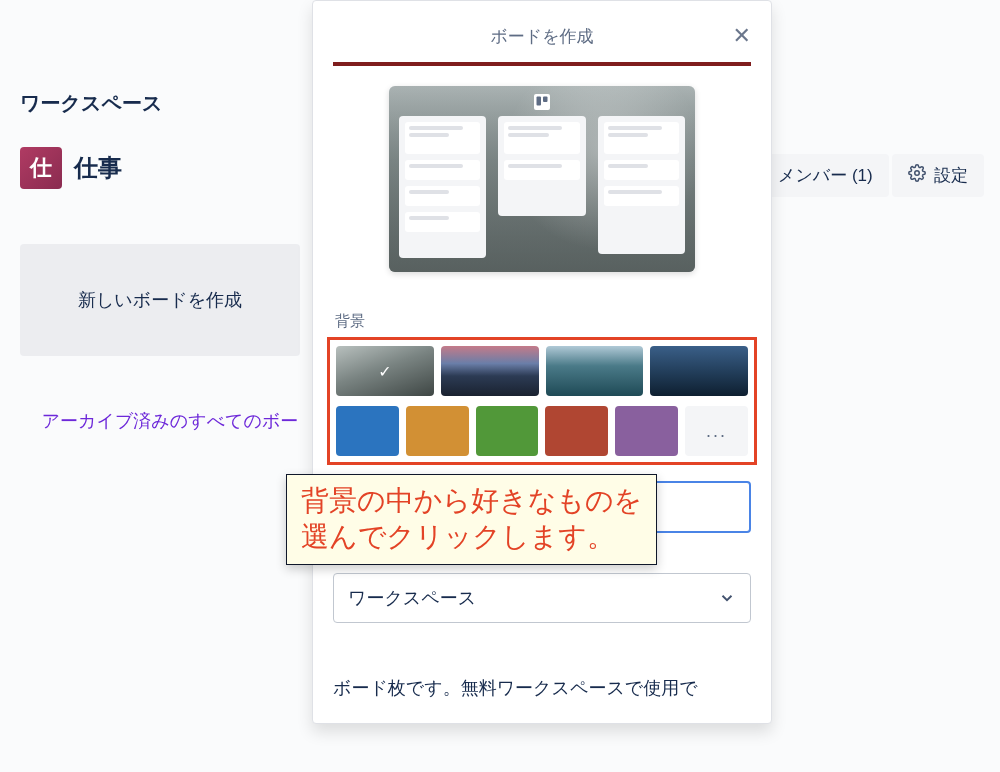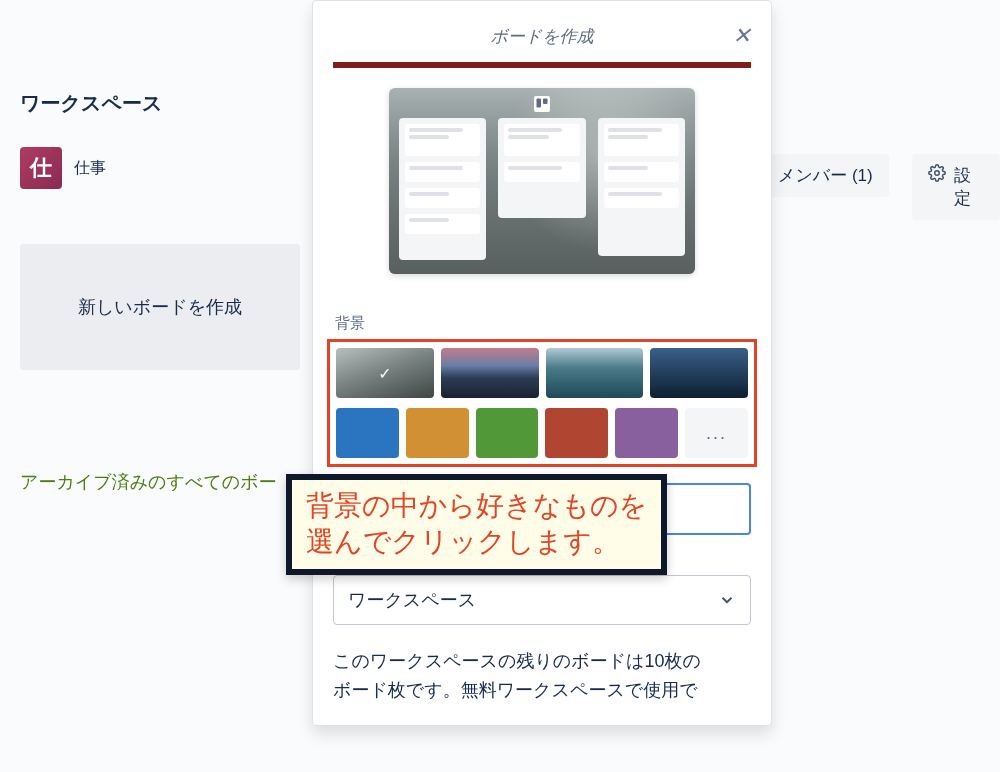--- a/index.html
+++ b/index.html
@@ -2,32 +2,32 @@
 <html><head>
 <meta charset="utf-8">
 <style>
 * { box-sizing: border-box; margin: 0; padding: 0; font-family: -apple-system, BlinkMacSystemFont, "Segoe UI", sans-serif; }
 body { background: #fafbfc; width: 1000px; height: 772px; overflow: hidden; position: relative; color: #172b4d; }
 
 .sidebar { position: absolute; left: 0; top: 0; width: 340px; padding: 20px; }
 .ws-heading { font-size: 20px; font-weight: 700; color: #172b4d; margin-top: 70px; margin-bottom: 30px; }
 .ws-row { display: flex; align-items: center; gap: 12px; }
 .ws-badge { width: 42px; height: 42px; background: linear-gradient(135deg, #b03b63, #8a2b50); color: #fff; font-size: 22px; font-weight: 700; display: flex; align-items: center; justify-content: center; border-radius: 4px; }
-.ws-name { font-size: 16px; font-weight: 400; }
-
-.new-board-card { margin-top: 55px; background: #ecedf0; width: 280px; height: 126px; border-radius: 4px; display: flex; align-items: center; justify-content: center; color: #172b4d; font-size: 18px; cursor: pointer; }
-
-.archive-link { margin-top: 100px; font-size: 18px; color: #4d7c0f; white-space: nowrap; }
+.ws-name { font-size: 24px; font-weight: 700; }
+
+.new-board-card { margin-top: 55px; background: #ecedf0; width: 280px; height: 112px; border-radius: 4px; display: flex; align-items: center; justify-content: center; color: #172b4d; font-size: 18px; cursor: pointer; }
+
+.archive-link { margin-top: 53px; font-size: 18px; color: #6d28d9; white-space: nowrap; text-align: center; }
 
 .members-btn, .settings-btn { position: absolute; top: 154px; background: #f4f5f7; padding: 10px 16px; border-radius: 4px; font-size: 17px; display: flex; align-items: flex-start; gap: 8px; cursor: pointer; }
 .members-btn { left: 762px; }
-.settings-btn { left: 912px; }
+.settings-btn { left: 892px; }
 
 .modal { position: absolute; left: 312px; top: 0; width: 460px; background: #fff; border: 1px solid #dfe1e6; border-radius: 4px; box-shadow: 0 8px 16px rgba(0,0,0,0.12); padding: 16px 20px 20px; }
-.modal-header { position: relative; text-align: center; padding: 8px 0 14px; border-bottom: 6px solid #7f1d1d; color: #5e6c84; font-size: 17px; font-style: italic; }
+.modal-header { position: relative; text-align: center; padding: 8px 0 14px; border-bottom: 4px solid #7f1d1d; color: #5e6c84; font-size: 17px; }
 .close-x { position: absolute; right: 0; top: 6px; font-size: 22px; color: #6b778c; cursor: pointer; }
 
 .preview-wrap { display: flex; justify-content: center; padding: 20px 0 16px; }
 .preview { width: 306px; height: 186px; border-radius: 6px; background: linear-gradient(180deg, #bfc7c8 0%, #8f9a9b 40%, #6b7576 100%); position: relative; padding: 12px 10px; display: flex; gap: 12px; box-shadow: 0 2px 6px rgba(0,0,0,0.15); overflow: hidden; }
 .preview::before { content: ""; position: absolute; inset: 0; background: radial-gradient(circle at 70% 35%, rgba(255,255,255,0.35), transparent 40%), linear-gradient(180deg, rgba(120,130,128,0.3), rgba(80,88,86,0.7)); }
 .preview-trello { position: absolute; top: 8px; left: 50%; transform: translateX(-50%); width: 16px; height: 16px; z-index: 2; }
 .preview-col { position: relative; z-index: 1; background: #f4f5f7; border-radius: 4px; width: 88px; padding: 6px; margin-top: 18px; display: flex; flex-direction: column; gap: 6px; }
 .preview-col.c1 { height: 142px; }
 .preview-col.c2 { height: 100px; }
 .preview-col.c3 { height: 138px; }
@@ -59,21 +59,21 @@
 .title-field { margin-top: 16px; border: 2px solid #4a84e6; border-radius: 4px; height: 52px; }
 .title-required { margin-top: 10px; color: #5e6c84; font-size: 16px; display: flex; align-items: center; gap: 8px; }
 .hand { font-size: 18px; }
 
 .visibility-label { margin-top: 26px; font-size: 15px; color: #5e6c84; }
 .visibility-select { margin-top: 8px; border: 1px solid #c1c7d0; border-radius: 4px; height: 50px; padding: 0 14px; display: flex; align-items: center; justify-content: space-between; font-size: 18px; color: #172b4d; cursor: pointer; }
 .chevron { color: #42526e; }
 
 .remaining { margin-top: 22px; font-size: 18px; color: #172b4d; line-height: 1.6; }
 
-.callout { position: absolute; left: 286px; top: 474px; background: #fffde7; border: 6px solid #0f172a; padding: 8px 14px; color: #e34326; font-size: 28px; line-height: 1.3; box-shadow: 0 4px 10px rgba(0,0,0,0.2); z-index: 10; }
+.callout { position: absolute; left: 286px; top: 474px; background: #fffde7; border: 1px solid #0f172a; padding: 8px 14px; color: #e34326; font-size: 28px; line-height: 1.3; box-shadow: 0 4px 10px rgba(0,0,0,0.2); z-index: 10; }
 
 svg { display: block; }
 </style>
 </head>
 <body>
 
 <div class="sidebar">
   <div class="ws-heading">ワークスペース</div>
   <div class="ws-row">
     <div class="ws-badge">仕</div>
@@ -182,21 +182,21 @@
   <div class="visibility-select">
     <span>ワークスペース</span>
     <span class="chevron">
       <svg width="18" height="18" viewBox="0 0 24 24" fill="none" stroke="currentColor" stroke-width="2.5">
           <polyline points="6 9 12 15 18 9"></polyline>
         </svg>
     </span>
   </div>
 
   <div class="remaining">
-    <span>このワークスペースの残りのボードは10枚の</span><br>
+    <br>
     <span>ボード枚です。無料ワークスペースで使用で</span>
   </div>
 </div>
 
 <div class="callout">
   <div>背景の中から好きなものを</div>
   <div>選んでクリックします。</div>
 </div>
 
 </body></html>

